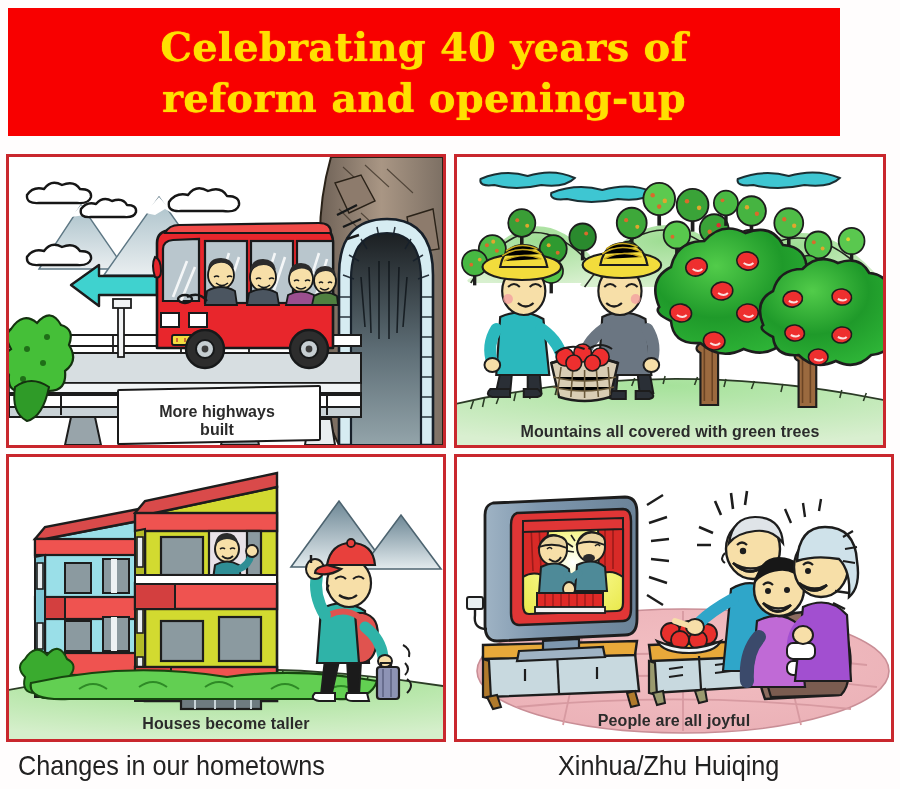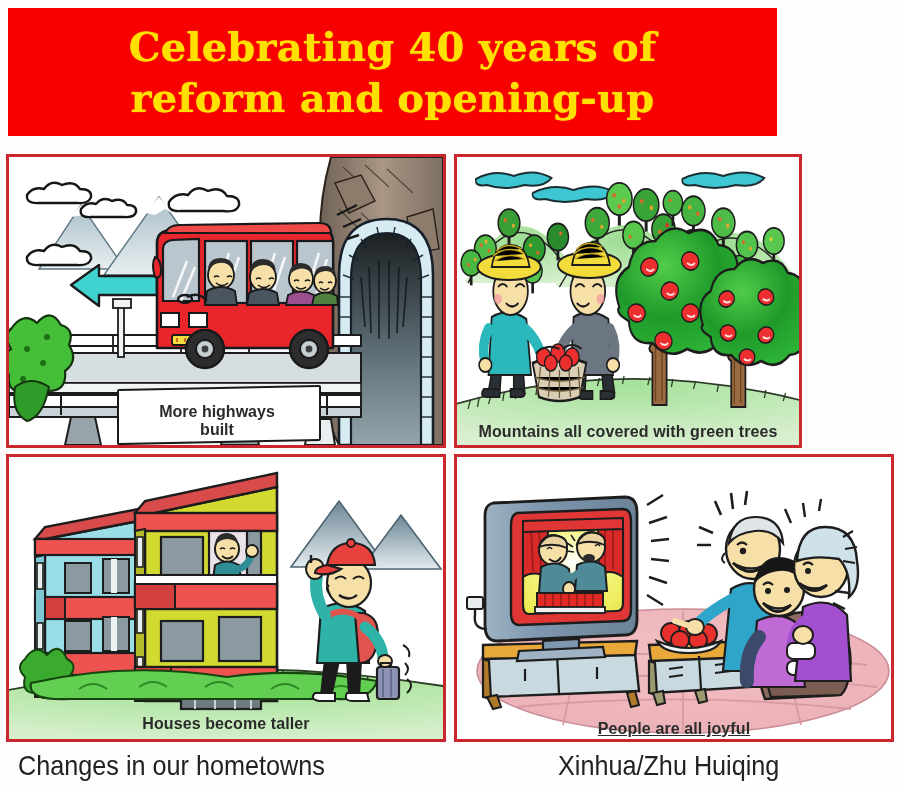--- a/index.html
+++ b/index.html
@@ -5,21 +5,21 @@
   html,body{margin:0;padding:0;background:#fdfafa;}
   body{
     width:900px;height:789px;overflow:hidden;
     font-family:"Liberation Sans", sans-serif;
     background:#fffdfd;
   }
   .page{position:relative;width:900px;height:789px;background:#fffdfd;}
 
   
   .banner{
-    position:absolute;left:8px;top:8px;width:769px;height:128px;
+    position:absolute;left:8px;top:8px;width:832px;height:128px;
     background:#f80000;
     display:flex;align-items:center;justify-content:center;
     box-sizing:border-box;
   }
   .banner-text{
     color:#ffe000;
     font-family:"DejaVu Serif", serif;
     font-weight:bold;
     font-size:40px;
     line-height:1.28;
@@ -29,38 +29,38 @@
     text-shadow:0 0 1px #ffe000;
   }
 
   
   .grid{position:absolute;left:6px;top:154px;width:888px;height:588px;}
   .panel{
     position:absolute;box-sizing:border-box;
     border:3px solid #c9272d;background:#ffffff;overflow:hidden;
   }
   .p1{left:0px;  top:0px;   width:440px;height:294px;padding-left:8px;}
-  .p2{left:448px;top:0px;   width:348px;height:294px;}
+  .p2{left:448px;top:0px;   width:432px;height:294px;}
   .p3{left:0px;  top:300px; width:440px;height:288px;}
   .p4{left:448px;top:300px; width:440px;height:288px;}
 
   .art{position:absolute;left:0;top:0;right:0;bottom:0;}
   .art svg{display:block;width:100%;height:100%;}
 
   .cap{
     position:absolute;left:0;right:0;
     text-align:center;color:#2b2b2b;
     font-weight:bold;font-size:15.5px;line-height:1.12;
     font-family:"Liberation Sans", sans-serif;
     letter-spacing:.1px;
     pointer-events:none;
   }
   .cap2{bottom:4px;font-size:16px;}
   .cap3{bottom:6px;font-size:16px;margin-top:6px;}
-  .cap4{bottom:1px;font-size:16px;text-decoration:underline;}
+  .cap4{bottom:9px;font-size:16px;}
 
   
   .cap1-box{
     position:absolute;left:108px;bottom:2px;width:200px;height:52px;
     background:#ffffff;border:2px solid #1a1a1a;
     border-radius:2px;
     transform:skewY(-1.2deg);
   }
   .cap1-txt{
     position:absolute;left:108px;bottom:6px;width:200px;

